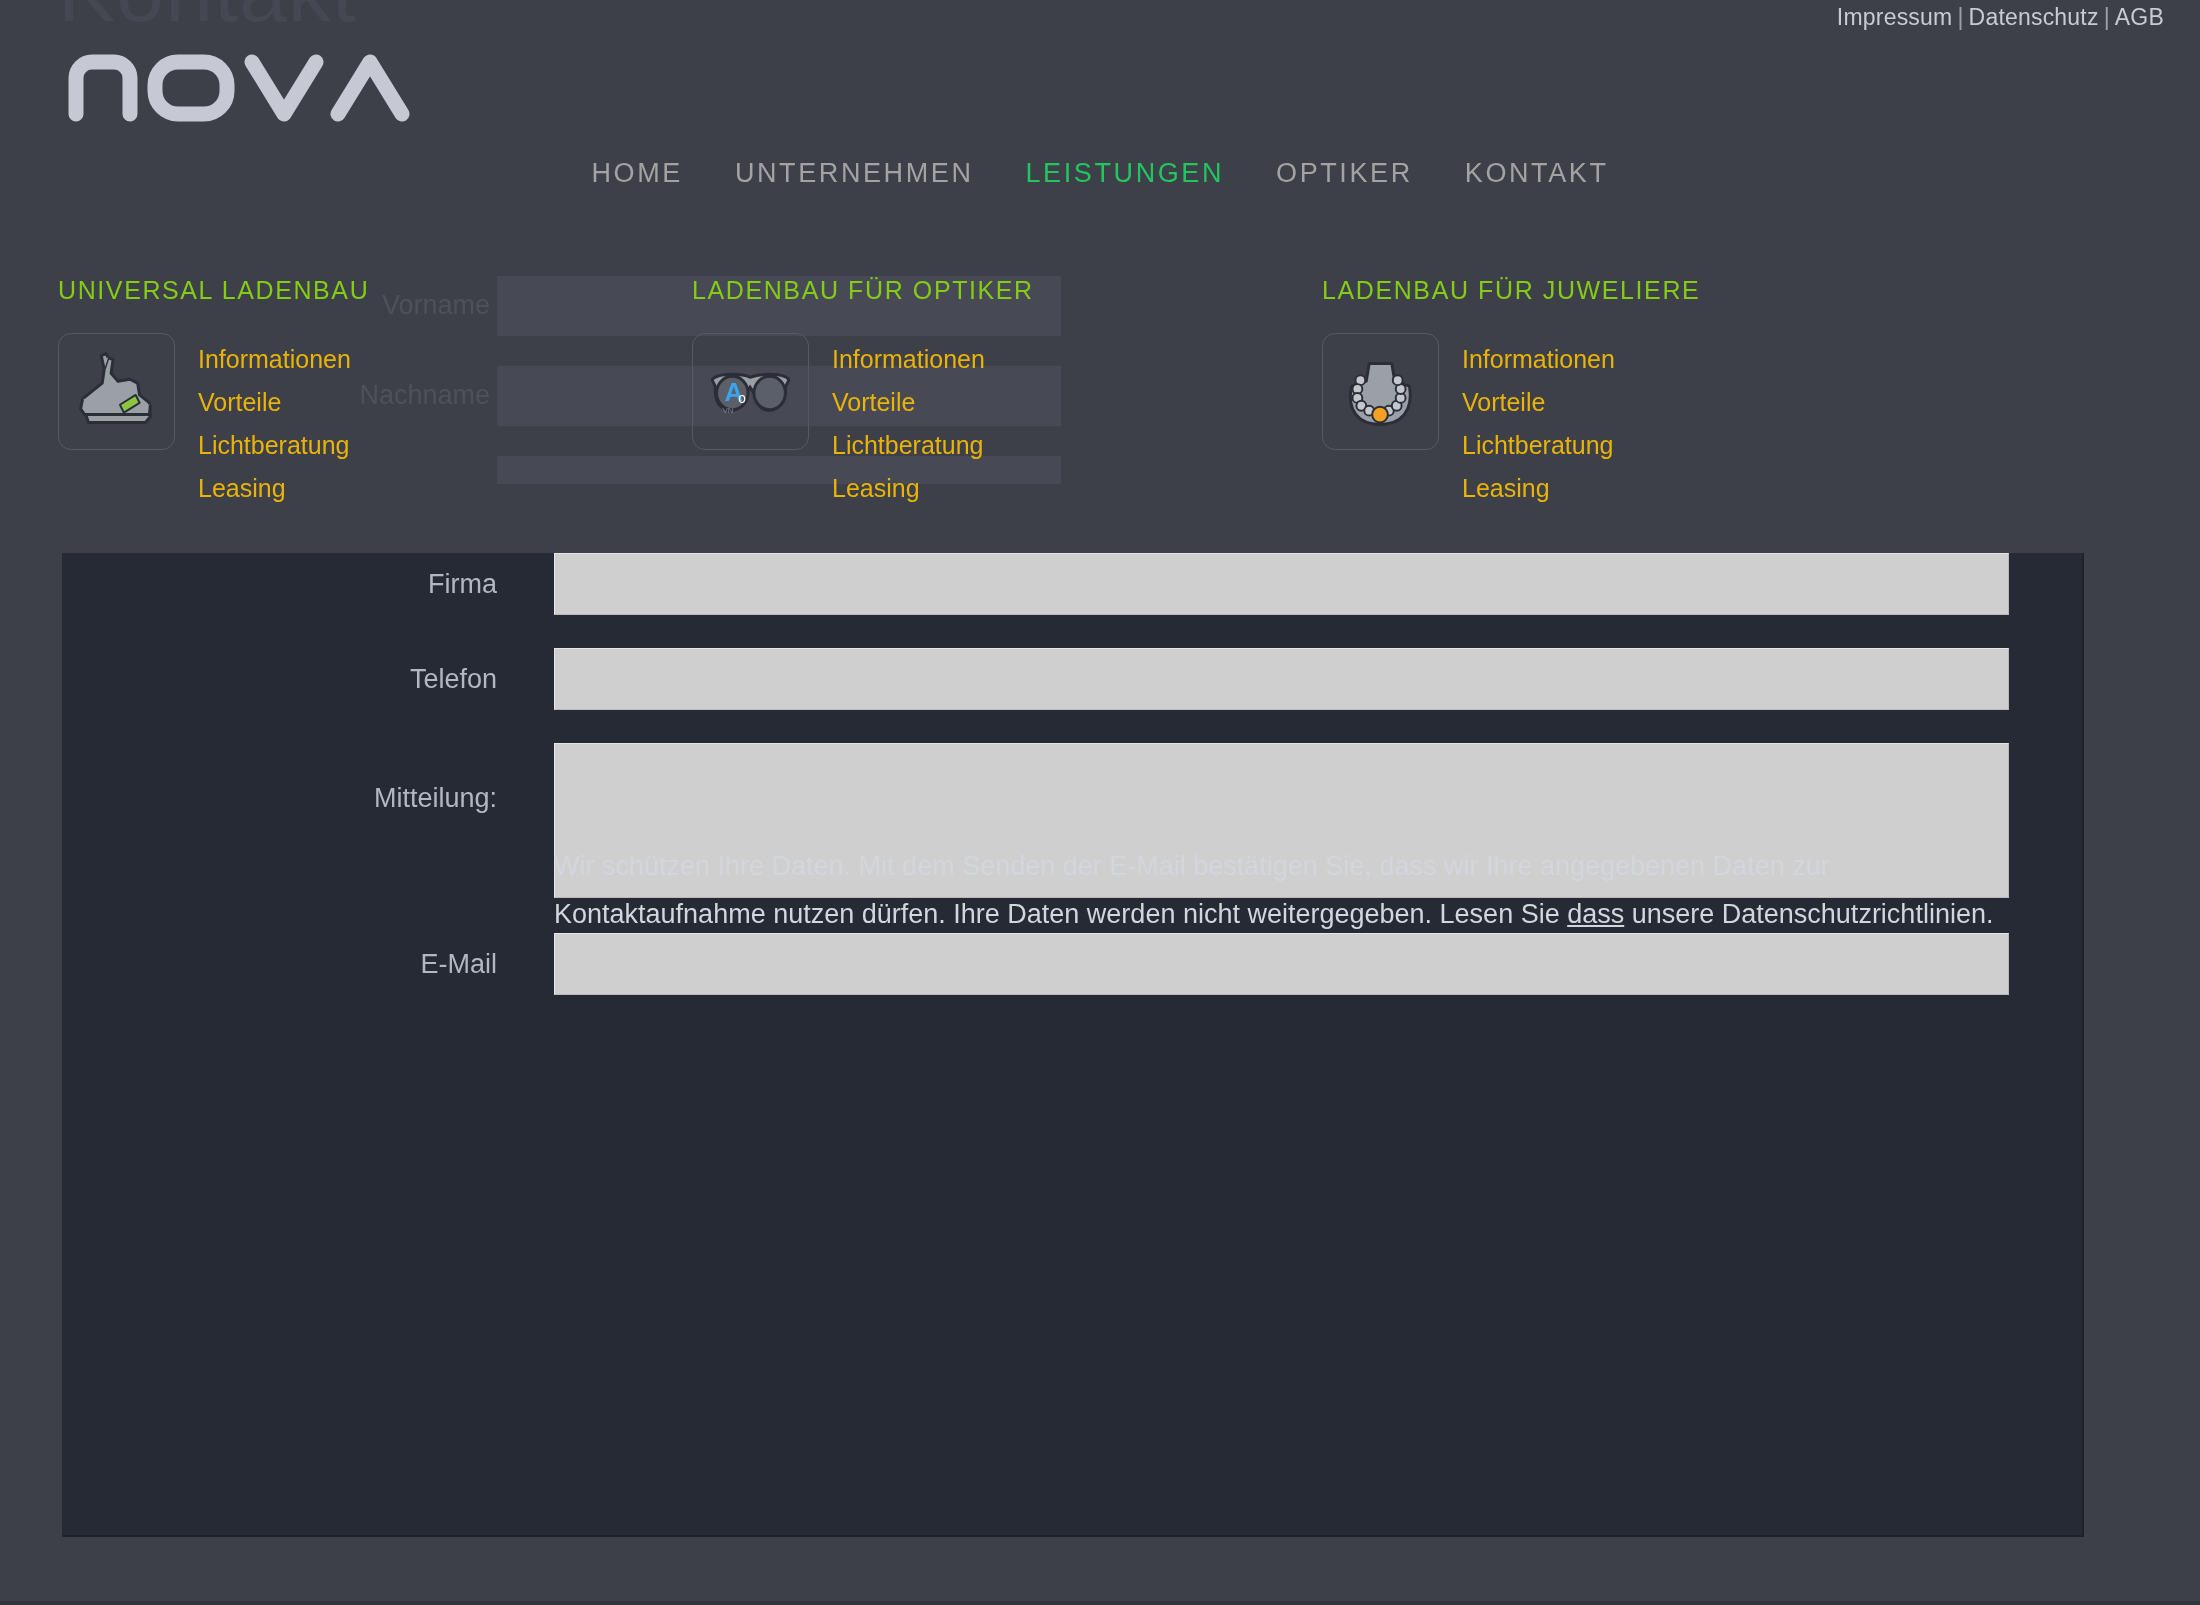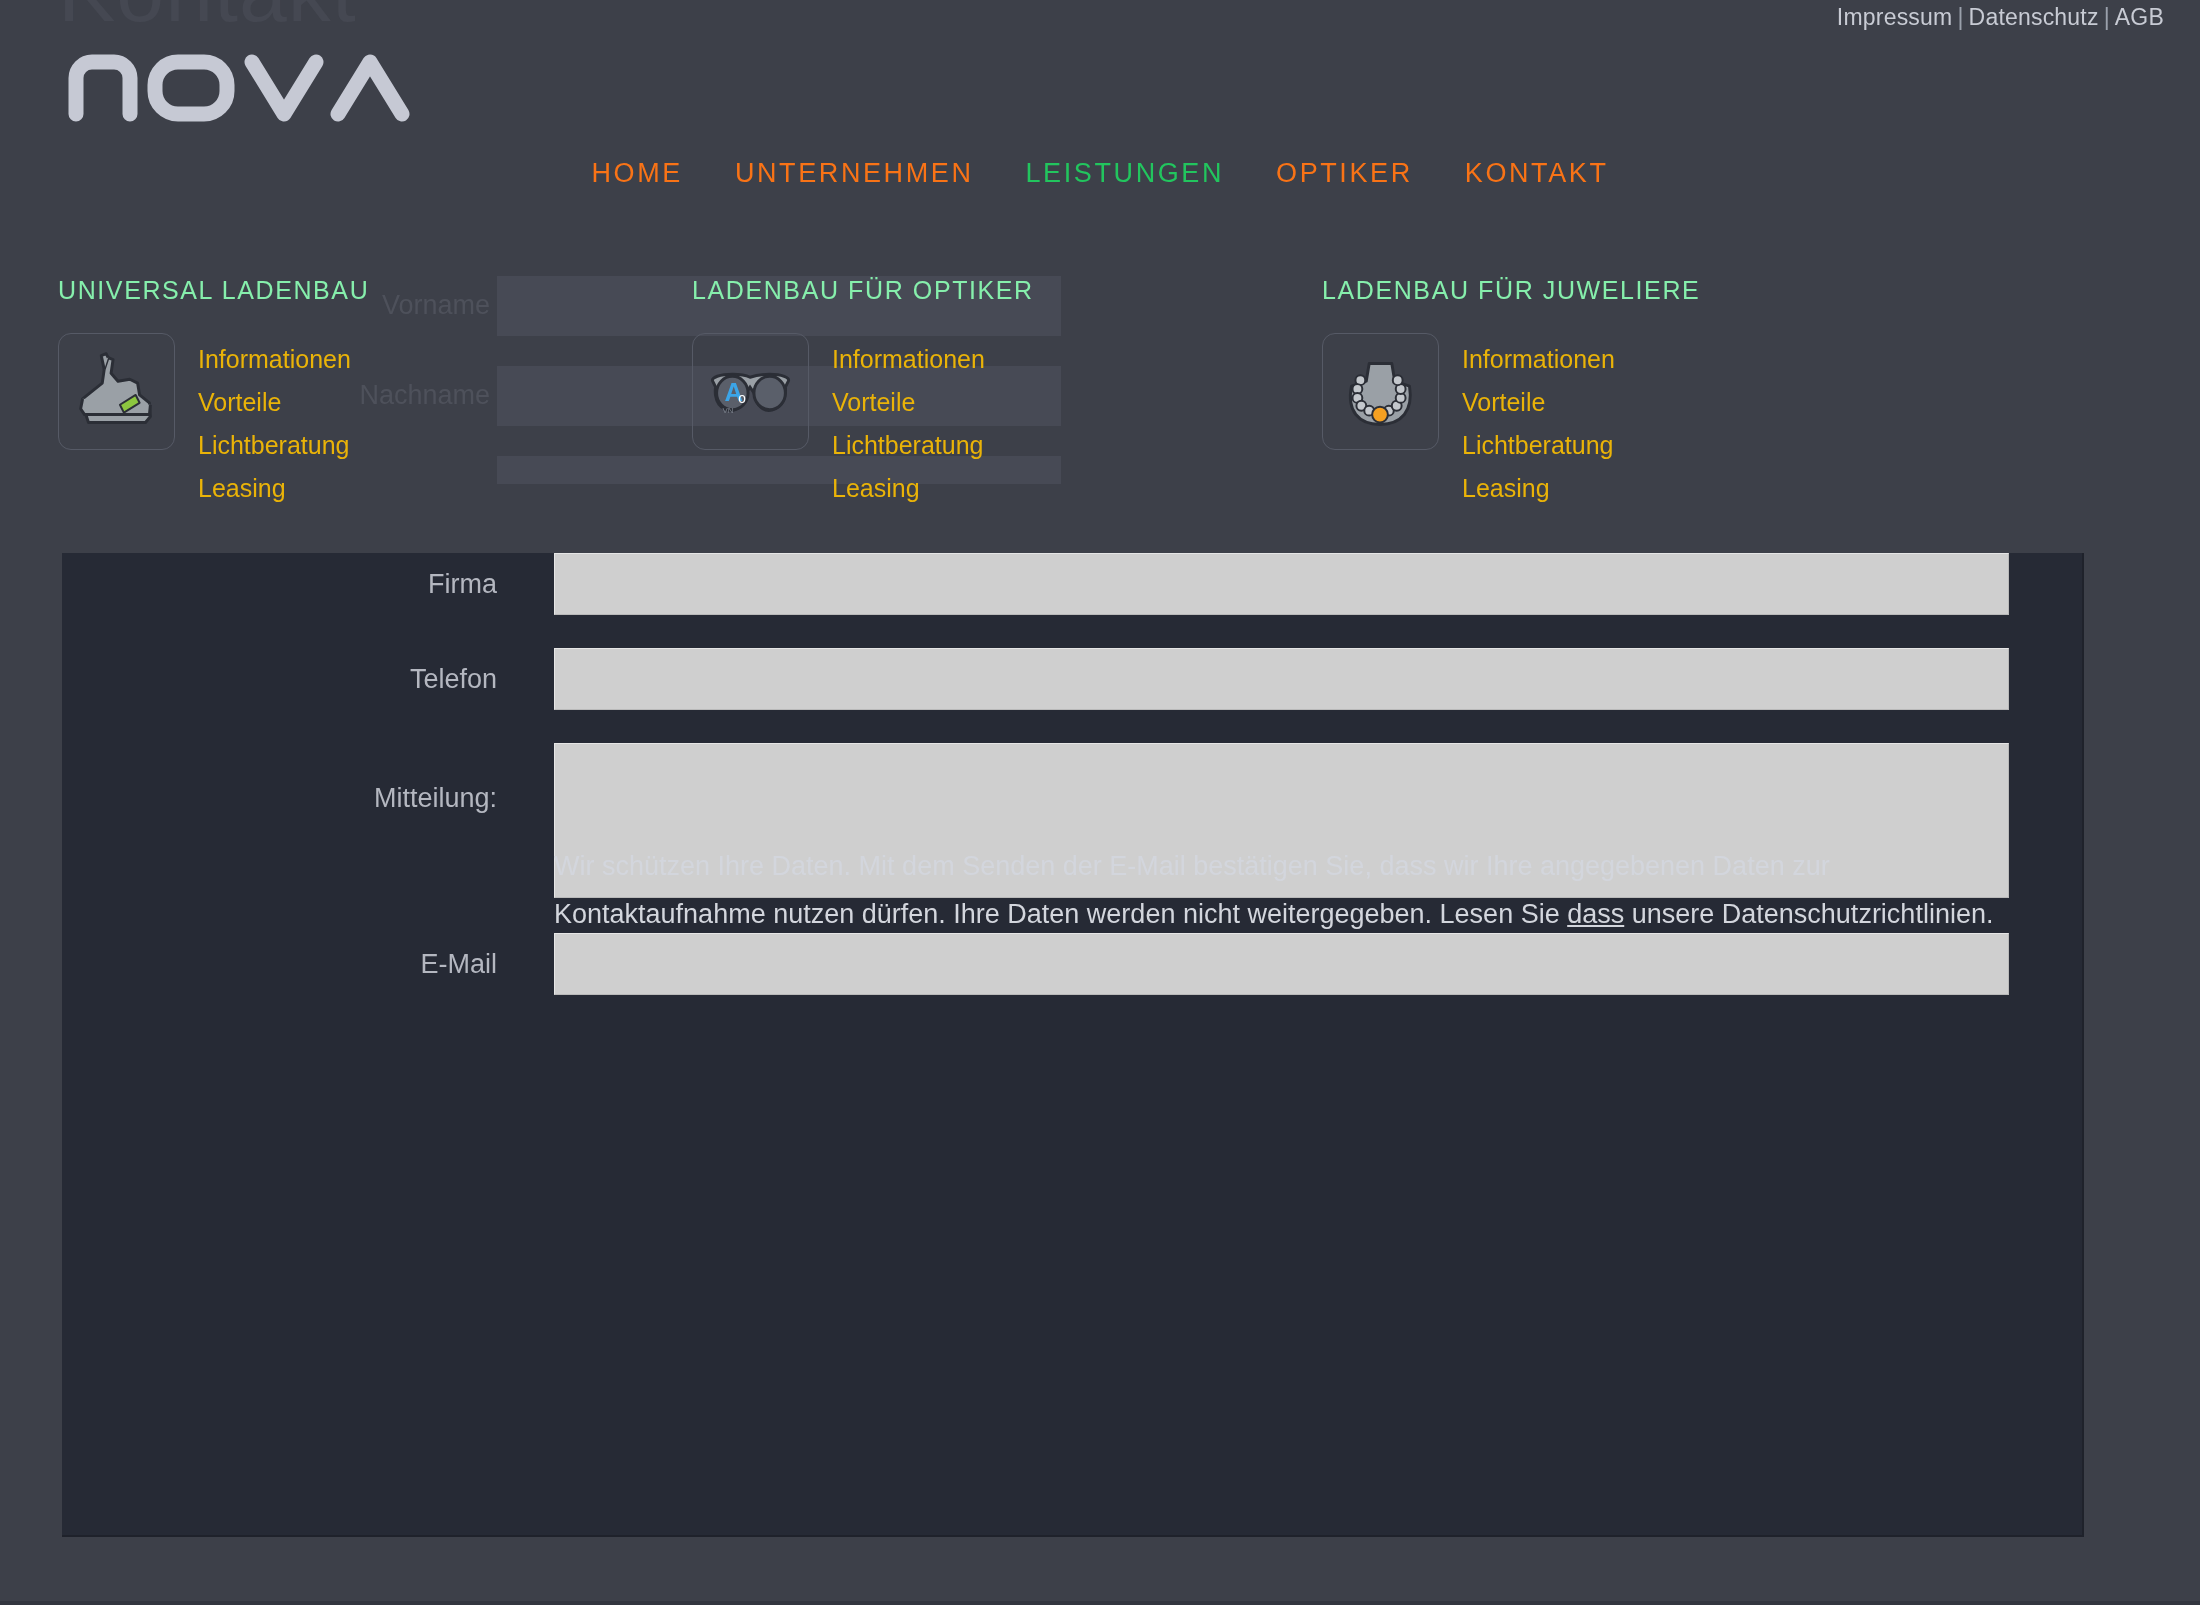--- a/index.html
+++ b/index.html
@@ -81,21 +81,21 @@
     position: absolute;
     left: 0; right: 0;
     top: 158px;
     display: flex;
     justify-content: center;
     gap: 52px;
     font-size: 27px;
     letter-spacing: 2.6px;
   }
   .main-nav a {
-    color: #f97316;
+    color: #a3a3a3;
     text-decoration: none;
     white-space: nowrap;
   }
   .main-nav a.active { color: #22c55e; }
 
   
   .services {
     position: absolute;
     left: 0; right: 0;
     top: 276px;
@@ -105,21 +105,21 @@
     position: absolute;
     top: 0;
   }
   .svc-col.c1 { left: 58px;  width: 560px; }
   .svc-col.c2 { left: 692px; width: 560px; }
   .svc-col.c3 { left: 1322px; width: 620px; }
 
   .svc-heading {
     font-size: 25px;
     letter-spacing: 1.6px;
-    color: #86efac;
+    color: #84cc16;
     white-space: nowrap;
     margin-bottom: 28px;
   }
 
   .svc-body { display: flex; align-items: flex-start; gap: 23px; }
 
   .svc-icon {
     width: 117px;
     height: 117px;
     border: 1px solid #565a66;

